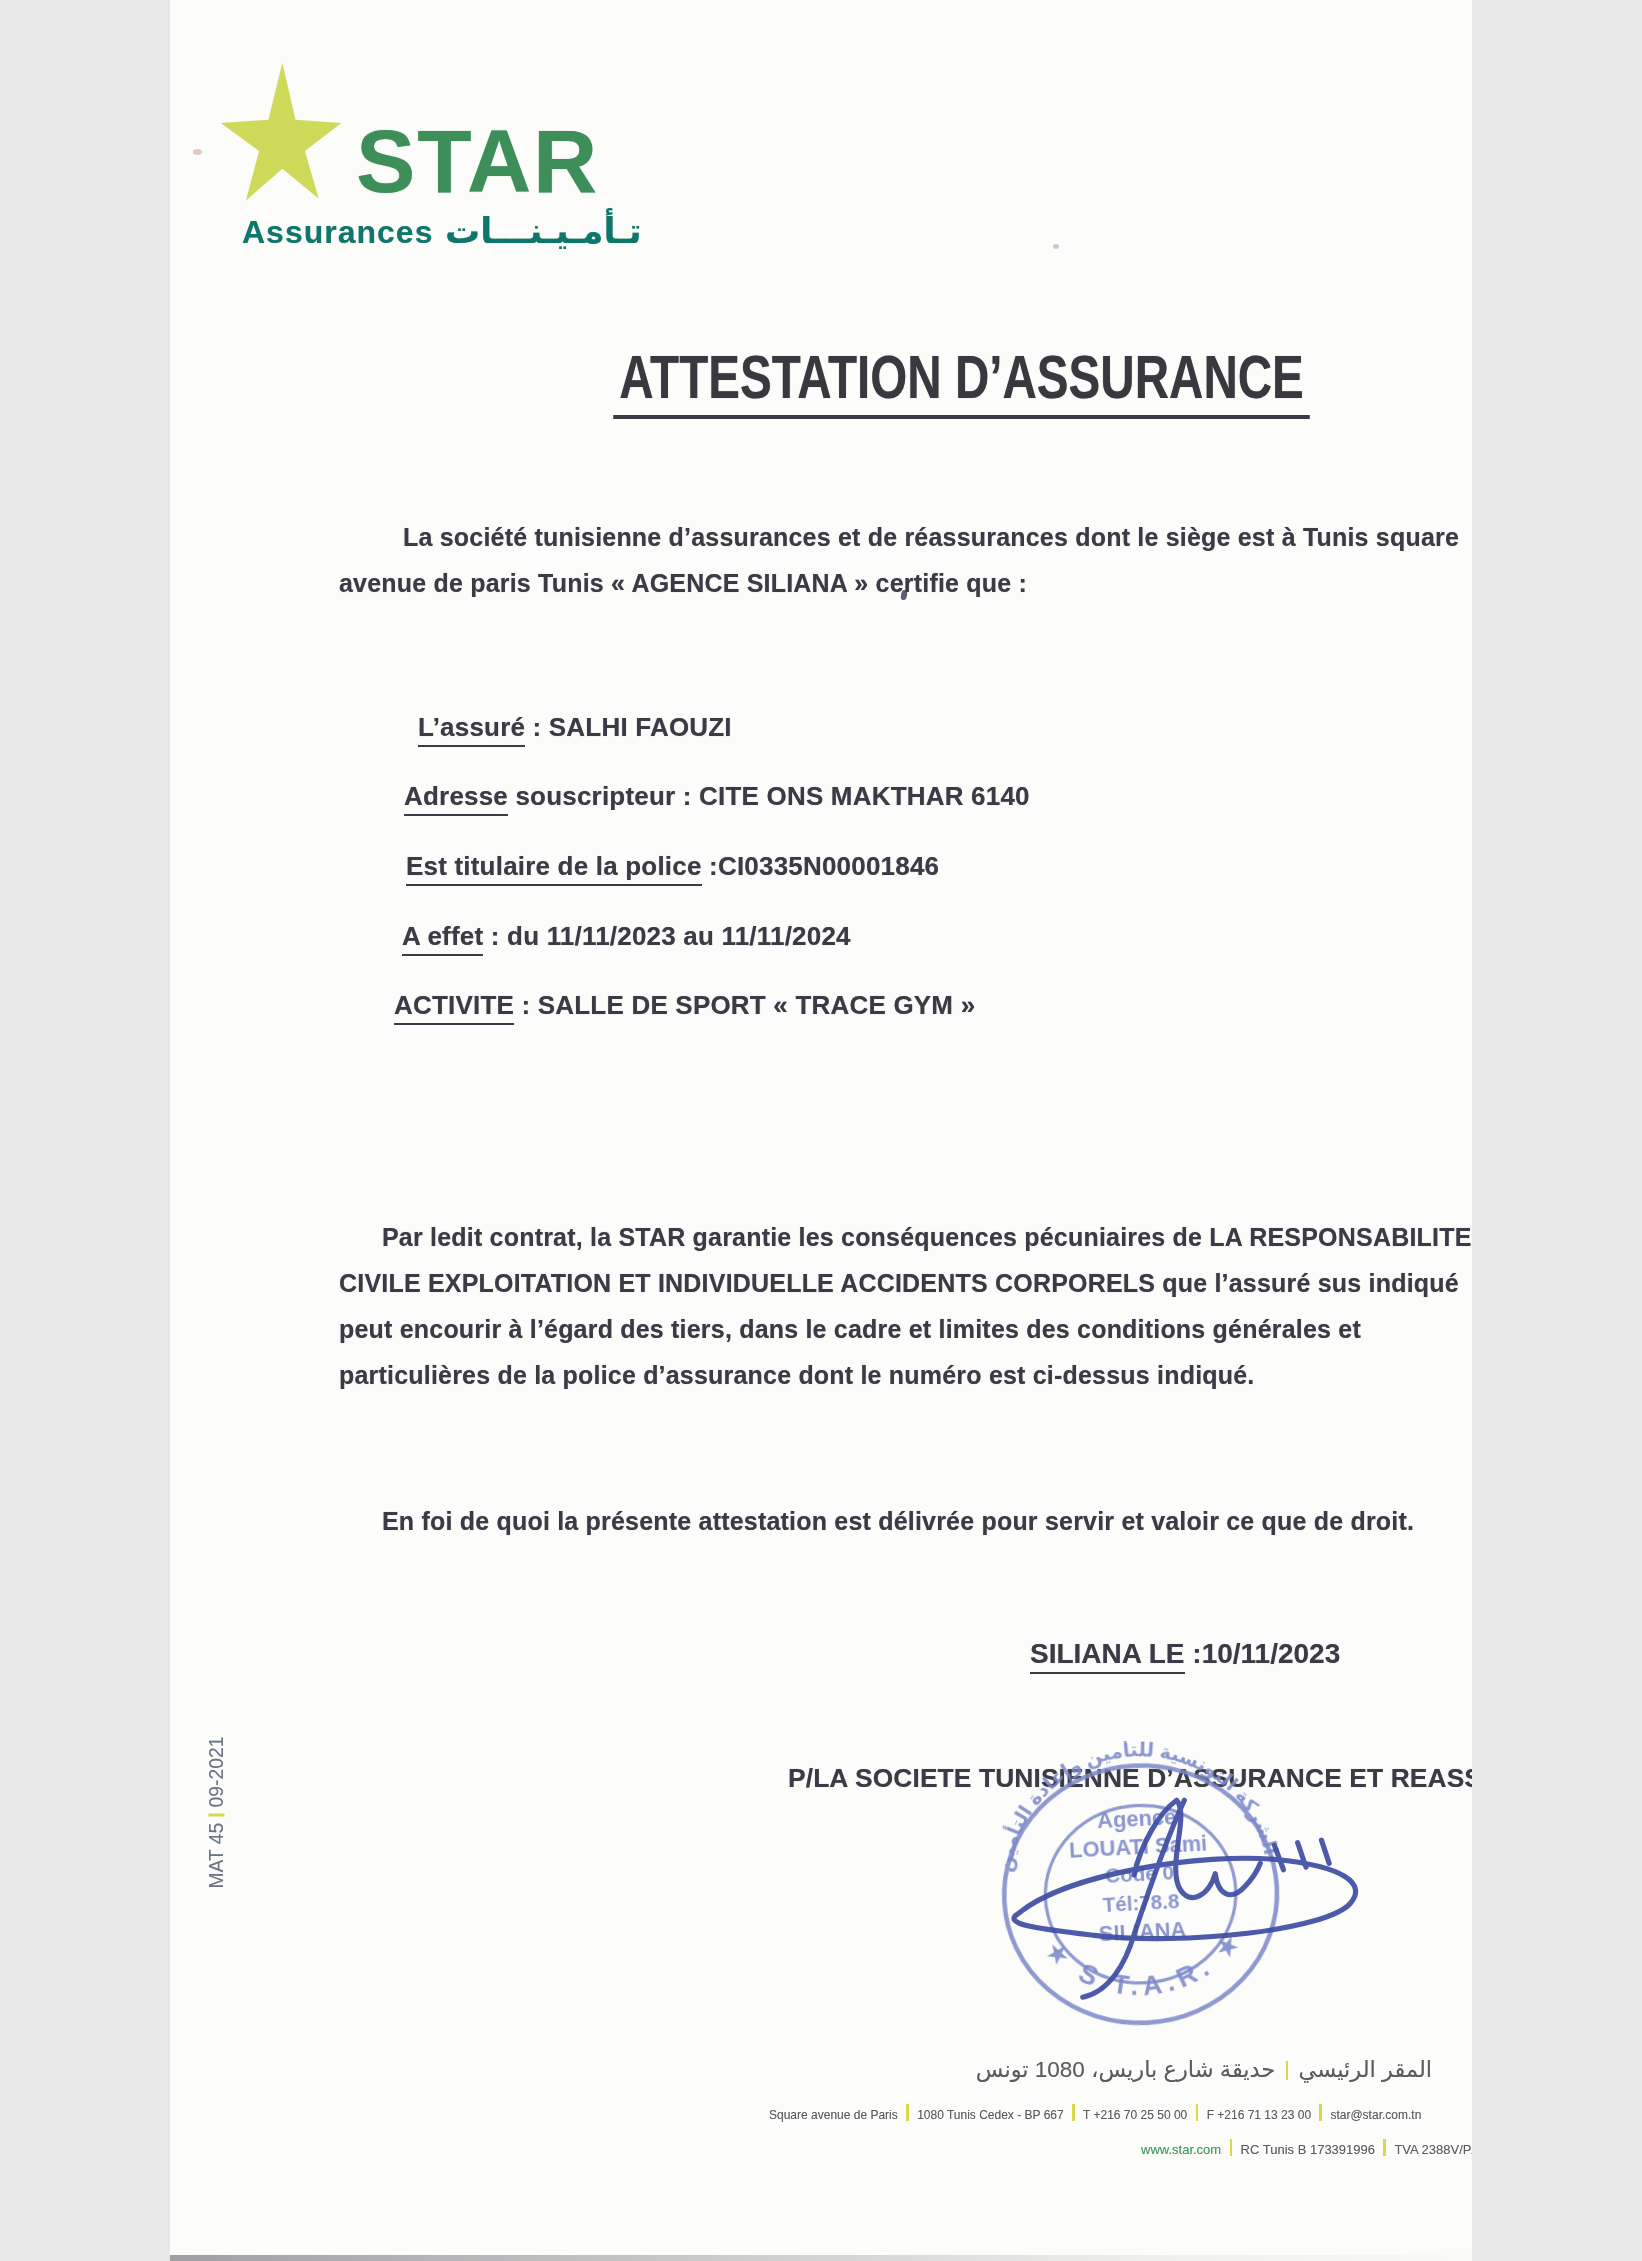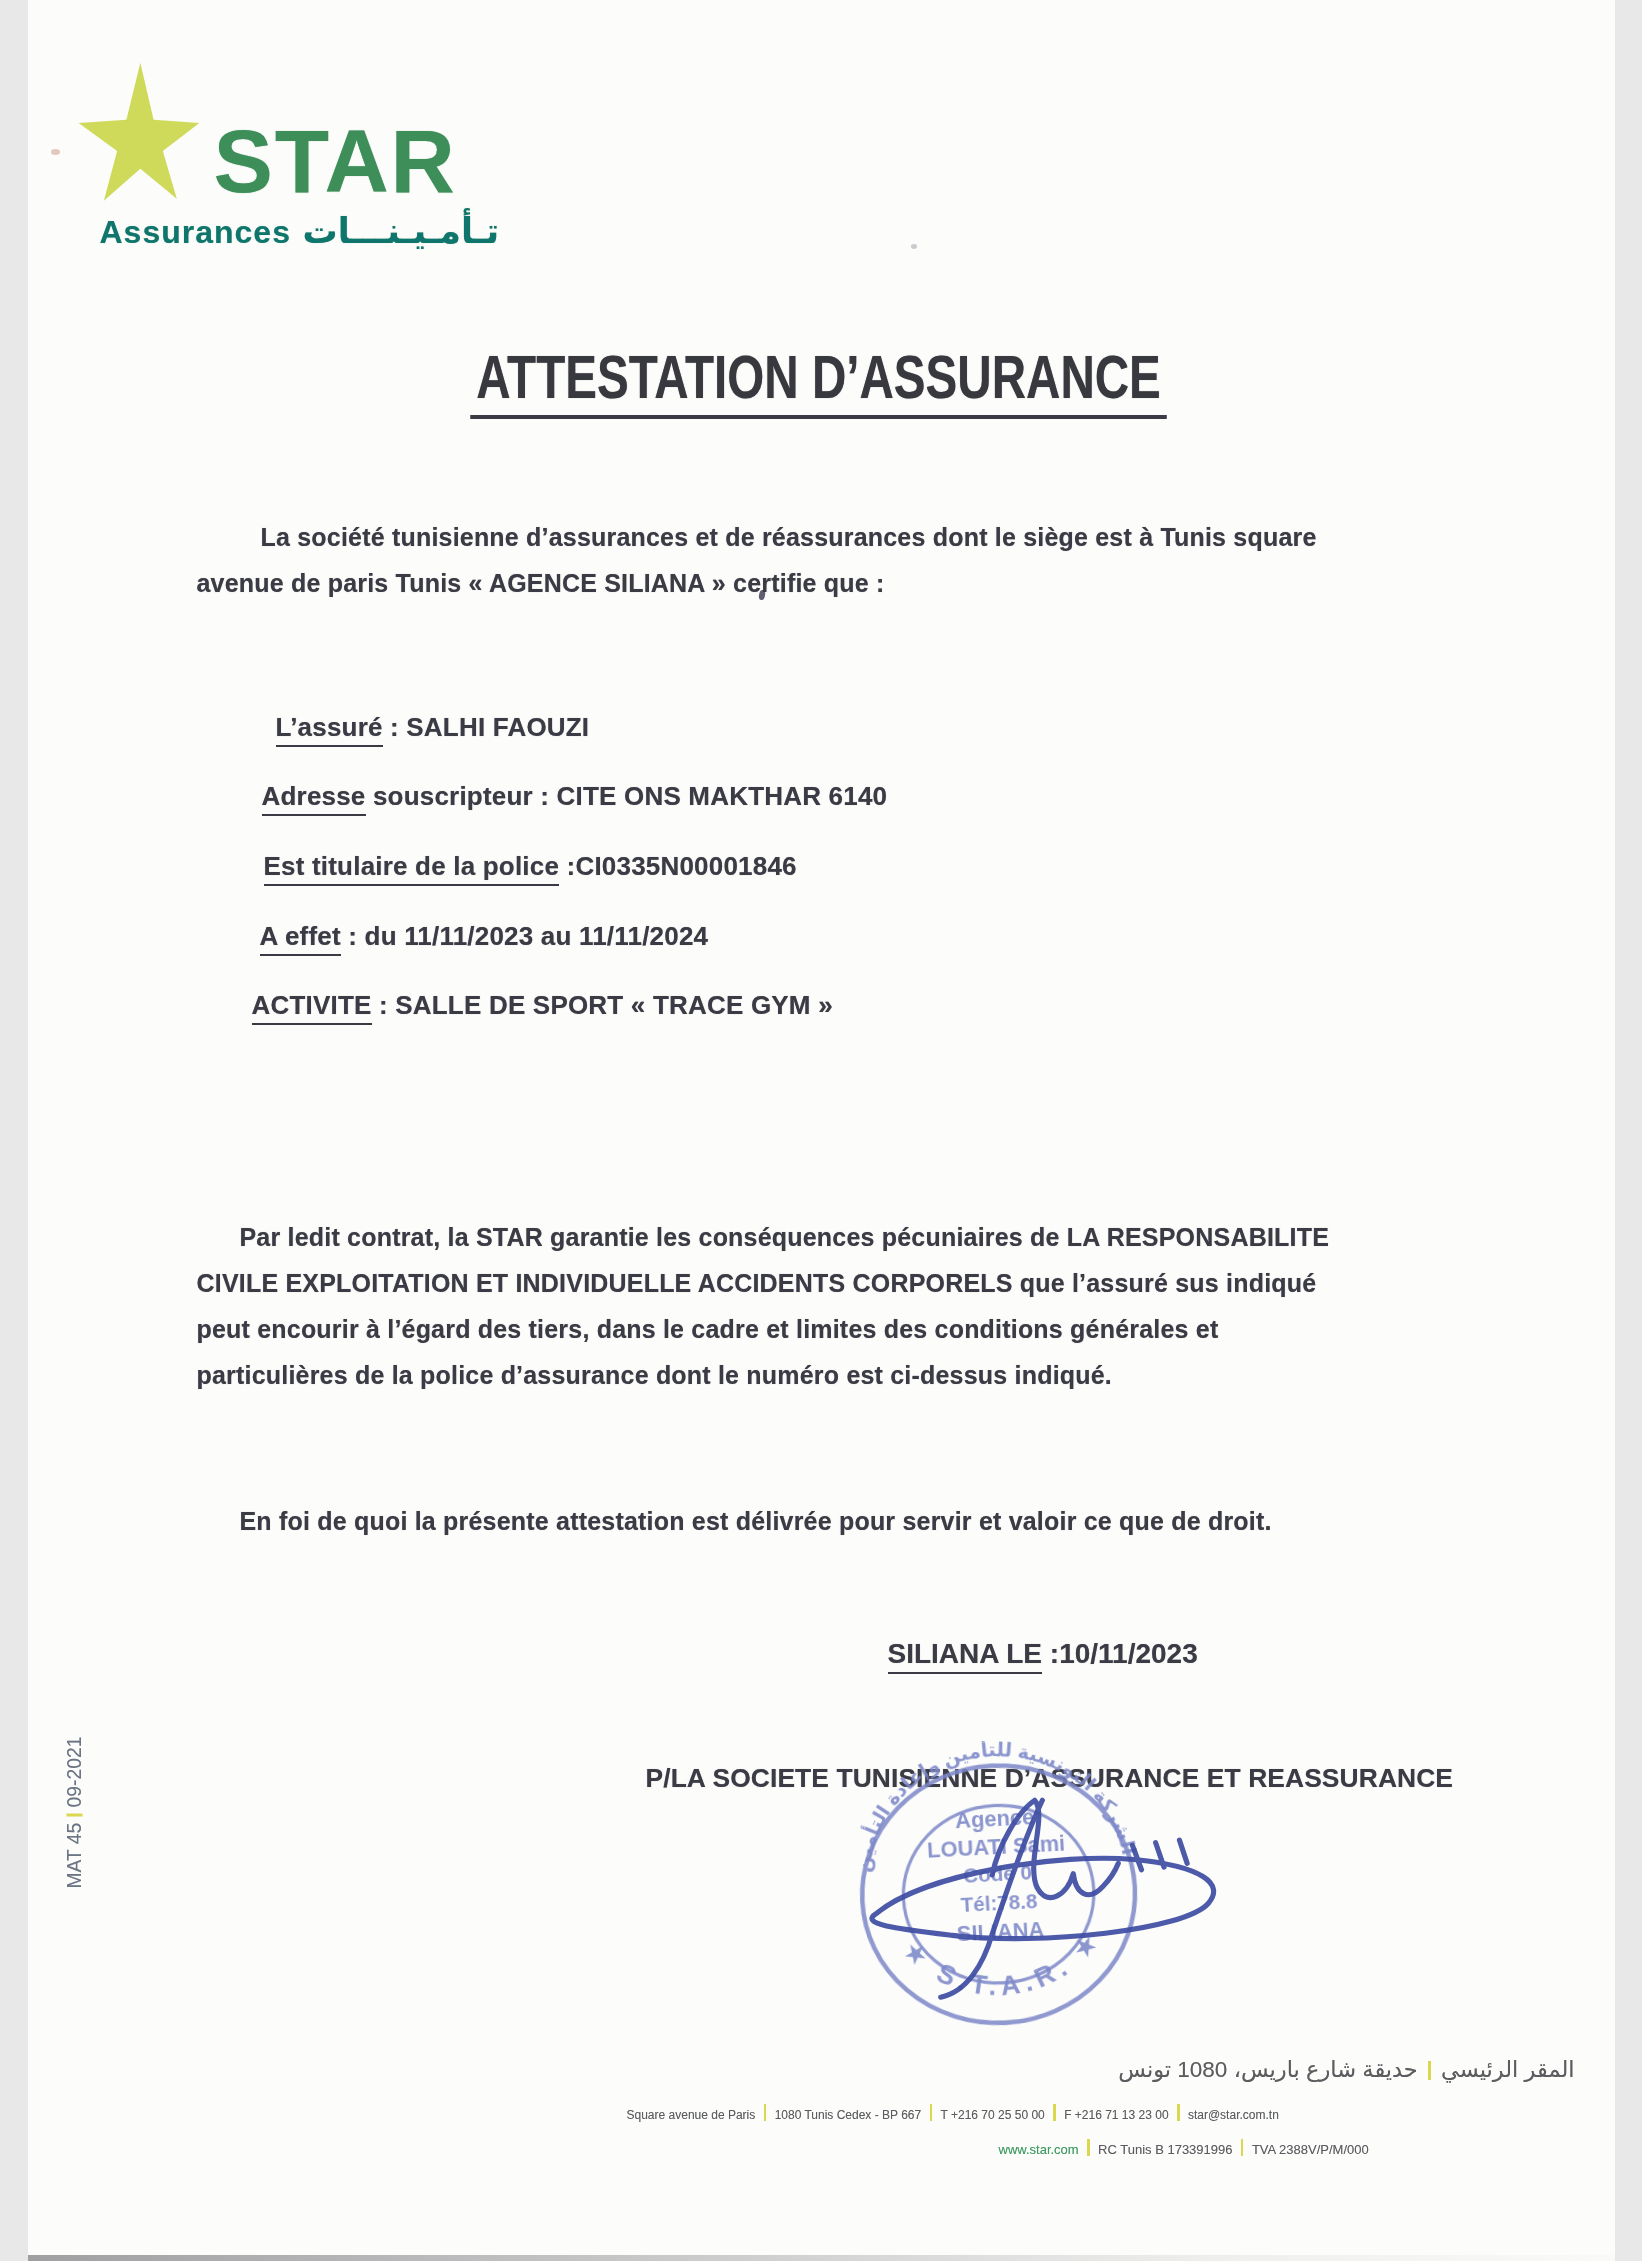--- a/index.html
+++ b/index.html
@@ -1,17 +1,17 @@
 <!DOCTYPE html>
 <html style="font-size:10.3px"><head>
 <meta charset="utf-8">
 <style>
   html,body{margin:0;padding:0;background:#e8e8e8;}
   .page{
-    position:relative;width:1587px;height:2261px;margin:0 auto;
+    position:relative;width:1302px;height:2261px;margin:0 auto;
     background:#fcfcfa;overflow:hidden;
     font-family:"Liberation Sans","DejaVu Sans",sans-serif;
   }
   
   .ink{color:#3b3b45;font-weight:bold;text-shadow:0 0 0.8px rgba(59,59,69,.55);}
   
   .logo-star{position:absolute;left:48px;top:62px;width:126px;height:142px;}
   .logo-brand{
     position:absolute;left:186px;top:117px;
     font-size:89px;font-weight:bold;letter-spacing:1.9px;line-height:1;

